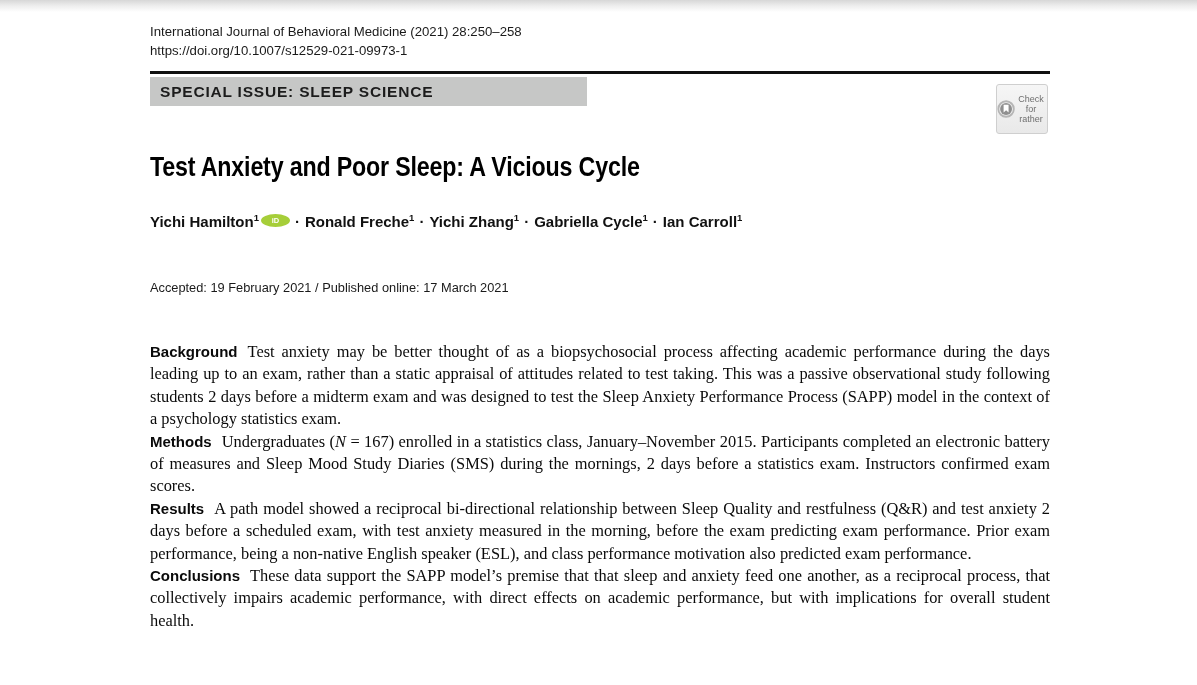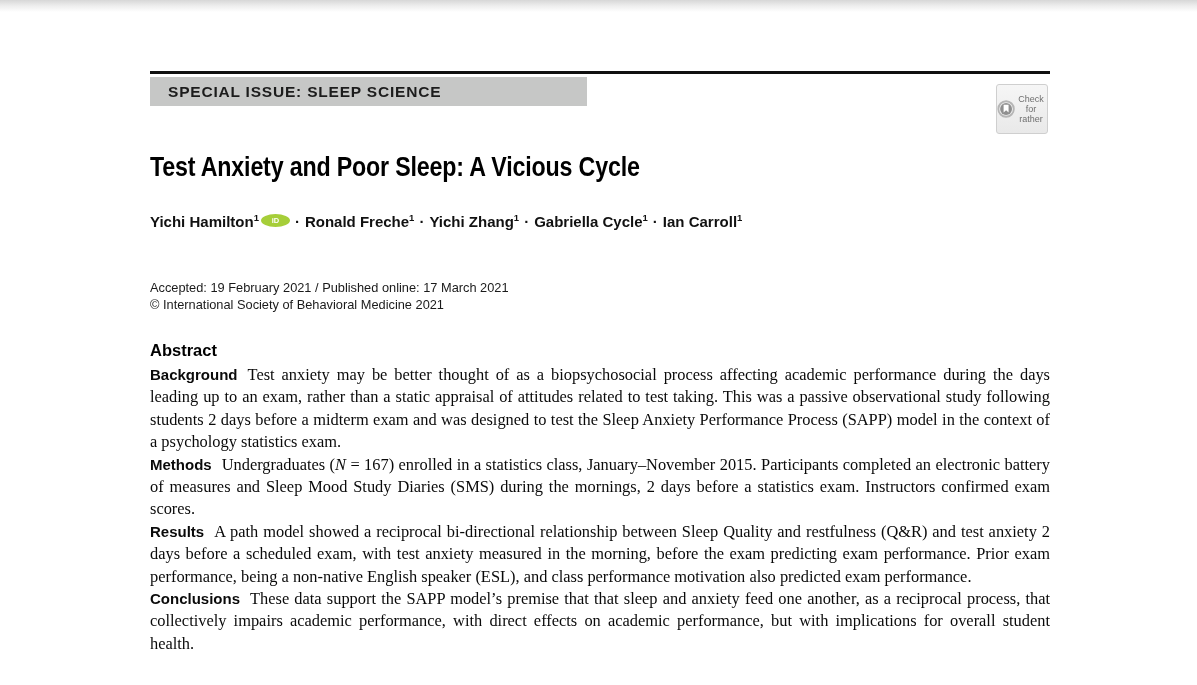--- a/index.html
+++ b/index.html
@@ -22,21 +22,21 @@
     position: absolute; top: 22px; left: 0;
     font-size: 13.2px; line-height: 19px; color: #1a1a1a;
   }
   .rule {
     position: absolute; top: 71px; left: 0; width: 900px; height: 2.5px;
     background: #101010;
   }
   .banner {
     position: absolute; top: 77px; left: 0; width: 437px; height: 29px;
     background: #c6c7c6;
-    display: flex; align-items: center; padding-left: 18px;
+    display: flex; align-items: center; padding-left: 10px;
   }
   .banner span {
     font-weight: bold; font-size: 15.5px; letter-spacing: 0.8px; color: #1c1c1c;
   }
   .badge {
     position: absolute; left: 846px; top: 84px; width: 52px; height: 50px;
     background: linear-gradient(180deg, #f6f6f6, #e9e9e9);
     border: 1px solid #cfcfcf; border-radius: 3px;
     display: flex; align-items: center; justify-content: center;
     cursor: pointer;
@@ -81,20 +81,24 @@
   }
   .nvar { font-style: italic; }
 </style>
 </head>
 <body>
 
 <div class="top-shade"></div>
 
 <div class="page">
 
+  <div class="journal-info">
+    <div>International Journal of Behavioral Medicine (2021) 28:250–258</div>
+    <div>https://doi.org/10.1007/s12529-021-09973-1</div>
+  </div>
 
   <div class="rule"></div>
 
   <div class="banner">
     <span>SPECIAL ISSUE: SLEEP SCIENCE</span>
   </div>
 
   <div class="badge">
     <svg class="badge-icon" viewBox="0 0 22 22">
       <circle cx="11" cy="11" r="9.4" fill="none" stroke="#b5b5b5" stroke-width="2.2"></circle>
@@ -106,25 +110,23 @@
       <div>rather</div>
     </div>
   </div>
 
   <h1 class="title">Test Anxiety and Poor Sleep: A Vicious Cycle</h1>
 
   <div class="authors"><span>Yichi Hamilton</span><sup>1</sup><span class="orcid">iD</span><span class="sep">·</span><span>Ronald Freche</span><sup>1</sup><span class="sep">·</span><span>Yichi Zhang</span><sup>1</sup><span class="sep">·</span><span>Gabriella Cycle</span><sup>1</sup><span class="sep">·</span><span>Ian Carroll</span><sup>1</sup></div>
 
   <div class="dates">
     <div>Accepted: 19 February 2021 / Published online: 17 March 2021</div>
-    <div>© International Society of Behavioral Medicine 2021</div>
   </div>
 
   <section class="abstract">
-    <div class="abstract-heading">Abstract</div>
 
     <p class="abs-p"><span class="abs-label">Background</span><span>Test anxiety may be better thought of as a biopsychosocial process affecting academic performance during the days leading up to an exam, rather than a static appraisal of attitudes related to test taking. This was a passive observational study following students 2 days before a midterm exam and was designed to test the Sleep Anxiety Performance Process (SAPP) model in the context of a psychology statistics exam.</span></p>
 
     <p class="abs-p"><span class="abs-label">Methods</span><span>Undergraduates (</span><span class="nvar">N</span><span> = 167) enrolled in a statistics class, January–November 2015. Participants completed an electronic battery of measures and Sleep Mood Study Diaries (SMS) during the mornings, 2 days before a statistics exam. Instructors confirmed exam scores.</span></p>
 
     <p class="abs-p"><span class="abs-label">Results</span><span>A path model showed a reciprocal bi-directional relationship between Sleep Quality and restfulness (Q&amp;R) and test anxiety 2 days before a scheduled exam, with test anxiety measured in the morning, before the exam predicting exam performance. Prior exam performance, being a non-native English speaker (ESL), and class performance motivation also predicted exam performance.</span></p>
 
     <p class="abs-p"><span class="abs-label">Conclusions</span><span>These data support the SAPP model’s premise that that sleep and anxiety feed one another, as a reciprocal process, that collectively impairs academic performance, with direct effects on academic performance, but with implications for overall student health.</span></p>
   </section>
 

